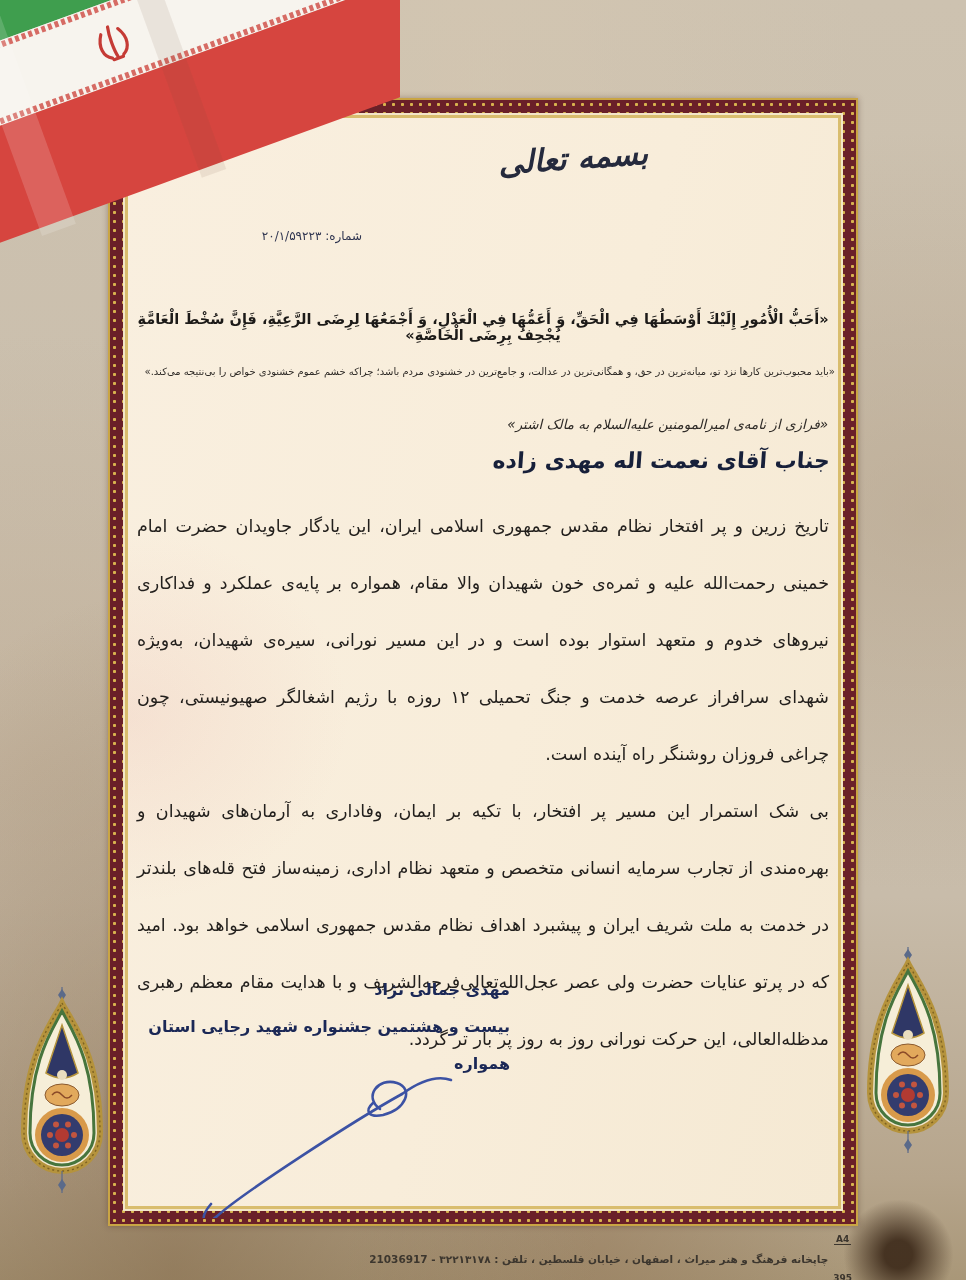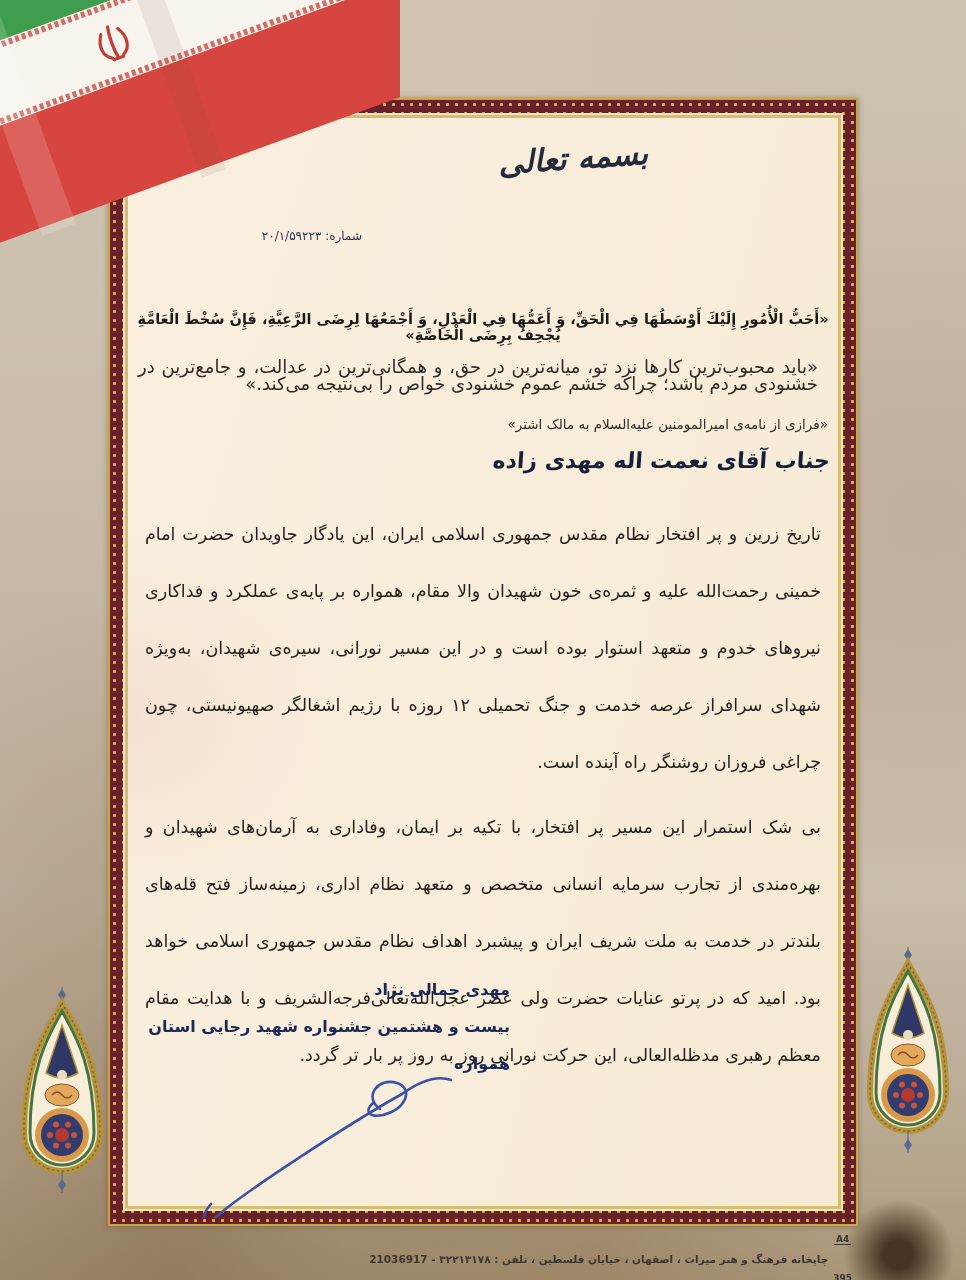--- a/index.html
+++ b/index.html
@@ -38,29 +38,29 @@
   .besmele{
     top:22px;left:90px;width:100%;text-align:center;
     font-size:31px;font-weight:bold;font-style:italic;color:#252a3d;
     transform:rotate(-4deg);letter-spacing:2px;
   }
   .meta{top:100px;left:28px;width:206px;direction:rtl;text-align:right;
     font-size:12px;font-weight:normal;color:#2f3550;line-height:37px;}
   .meta .row{white-space:nowrap;}
   .quote-ar{top:193px;left:6px;right:6px;direction:rtl;text-align:center;
     font-size:14.5px;font-weight:bold;color:#1c1a18;}
-  .quote-fa{top:240px;left:10px;right:20px;direction:rtl;text-align:justify;
-    font-size:18px;color:#2e2a26;line-height:17px;}
+  .quote-fa{top:240px;left:10px;right:3px;direction:rtl;text-align:justify;
+    font-size:10px;color:#2e2a26;line-height:28px;}
   .quote-src{top:298px;left:10px;right:10px;direction:rtl;text-align:right;
-    font-size:13.5px;color:#2e2a26;}
+    font-size:13.5px;color:#2e2a26;font-style:italic;}
   .addressee{top:330px;right:8px;left:8px;direction:rtl;text-align:right;
     font-size:22px;color:#17203a;font-weight:bold;transform:skewX(-4deg);}
   .body-text{top:380px;left:9px;right:9px;direction:rtl;text-align:justify;
     font-size:17.5px;color:#221f1c;line-height:57px;}
-  .body-text p{margin:8px;}
+  .body-text p{margin:0;}
   .sig-block{top:853px;left:0;width:382px;text-align:right;direction:rtl;
     font-size:16px;font-weight:bold;color:#1b2856;line-height:37px;}
   .sig-svg{top:950px;left:55px;width:300px;height:150px;}
   
   .flag{position:absolute;left:0;top:0;width:400px;height:280px;z-index:5;}
   .ornament{position:absolute;width:100px;height:212px;}
   .ornament.left{left:12px;top:985px;}
   .ornament.right{left:858px;top:940px;height:222px;}
   
   .footer{

